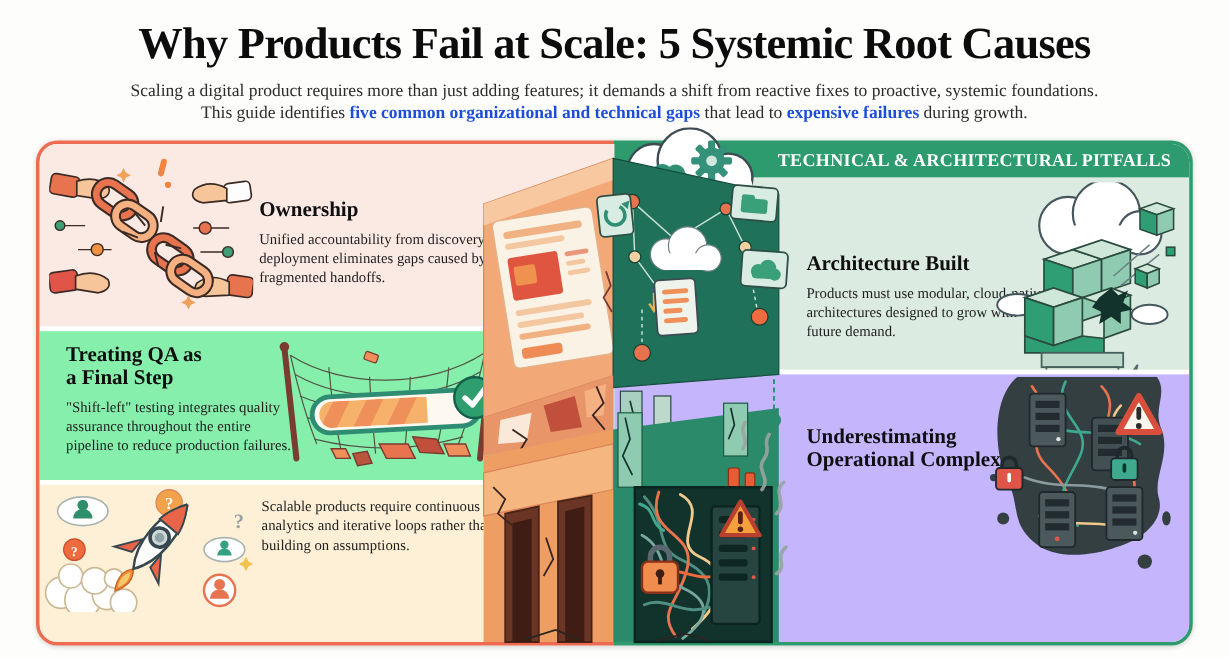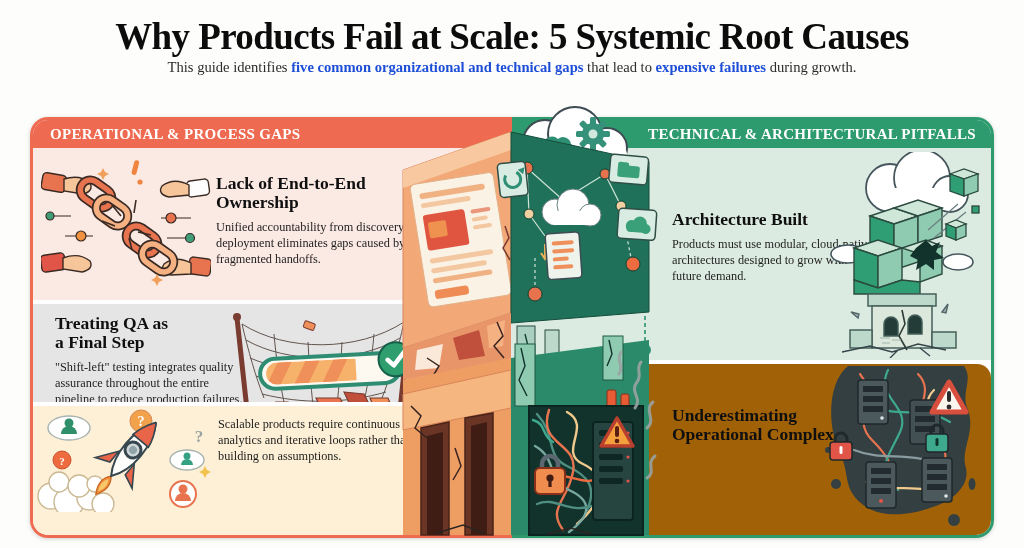--- a/index.html
+++ b/index.html
@@ -29,24 +29,24 @@
   .col.right { right:0; }
 
   .band { height:28px; flex:none; display:flex; align-items:center;
           color:#fff; font-weight:800; font-size:15px; letter-spacing:.3px; }
   .band.orange { background:#ee6a50; padding-left:17px; }
   .band.green  { background:#2d9b6e; justify-content:flex-end; padding-right:15px; }
 
   .sec { position:relative; overflow:hidden; flex:none; }
   .gap { height:4px; background:#ffffff; flex:none; }
   .s1 { height:152px; background:#fbe9e3; }
-  .s2 { height:98px; background:#e5e5e5; }
+  .s2 { height:124px; background:#86efac; }
   .s3 { flex:1 1 auto; background:#fdf0d6; }
-  .r1 { height:212px; background:#dcebe2; }
-  .r2 { flex:1 1 auto; background:#a16207;border-radius:14px; }
+  .r1 { height:160px; background:#dcebe2; }
+  .r2 { flex:1 1 auto; background:#c4b5fd; }
 
   .tb { position:absolute; }
   .tb h3 { margin:0 0 7px; font-size:17.5px; line-height:1.08; font-weight:800; color:#0f0f0f; }
   .tb p  { margin:0; font-size:12.3px; line-height:1.32; color:#1e1e1e; }
 
   .s1 .tb { left:183px; top:26px;  width:205px; }
   .s2 .tb { left:22px;  top:10px;  width:190px; }
   .s3 .tb { left:185px; top:10px;  width:218px; }
   .r1 .tb { left:160px; top:62px;  width:205px; }
   .r2 .tb { left:160px; top:42px;  width:185px; }
@@ -61,28 +61,28 @@
   
   .center-art { position:absolute; left:397px; top:106px; width:262px; height:432px; }
 </style>
 </head>
 <body>
 
 <div class="stage">
 
   <div class="page-header">
     <h1 class="page-title">Why Products Fail at Scale: 5 Systemic Root Causes</h1>
+    <p class="sub first">Scaling a digital product requires more than just adding features; it demands a shift from reactive fixes to proactive, systemic foundations.</p>
     <p class="sub"><span>This guide identifies </span><b>five common organizational and technical gaps</b><span> that lead to </span><b>expensive failures</b><span> during growth.</span></p>
   </div>
 
   <div class="panel">
     <div class="panel-inner">
 
       <div class="col left">
-        <div class="band orange">OPERATIONAL &amp; PROCESS GAPS</div>
 
         <section class="sec s1">
           <svg class="illus" width="170" height="132" viewBox="0 0 170 132">
             <g stroke="#3a2a24" stroke-width="1.4">
               <rect x="1" y="16" width="24" height="17" rx="4" fill="#e8734f" transform="rotate(10 13 24)"></rect>
               <path d="M23 21 q16 -5 26 4 q4 8 -7 11 l-19 -3 z" fill="#f6c69a"></path>
               <rect x="146" y="22" width="22" height="16" rx="4" fill="#fdfdfd" transform="rotate(-8 157 30)"></rect>
               <path d="M148 27 q-15 -8 -27 1 q-5 8 7 11 l20 -2 z" fill="#f6c69a"></path>
               <rect x="0" y="96" width="24" height="17" rx="4" fill="#e05548" transform="rotate(-8 12 104)"></rect>
               <path d="M22 100 q16 -6 27 3 q4 8 -8 11 l-19 -3 z" fill="#f6c69a"></path>
@@ -113,21 +113,21 @@
                 <circle cx="9" cy="58" r="4" fill="#3f9e77"></circle>
               <line x1="24" y1="78" x2="52" y2="78"></line>
                 <circle cx="40" cy="78" r="5" fill="#f0923f"></circle>
               <line x1="120" y1="60" x2="150" y2="60"></line>
                 <circle cx="130" cy="60" r="5" fill="#e8734f"></circle>
               <line x1="126" y1="80" x2="154" y2="80"></line>
                 <circle cx="149" cy="80" r="4.5" fill="#3f9e77"></circle>
             </g>
           </svg>
           <div class="tb">
-            <h3><span>Lack of End-to-End</span><br><span>Ownership</span></h3>
+            <h3><br><span>Ownership</span></h3>
             <p>Unified accountability from discovery to deployment eliminates gaps caused by fragmented handoffs.</p>
           </div>
         </section>
 
         <div class="gap"></div>
 
         <section class="sec s2">
           <div class="tb">
             <h3><span>Treating QA as</span><br><span>a Final Step</span></h3>
             <p>"Shift-left" testing integrates quality assurance throughout the entire pipeline to reduce production failures.</p>

